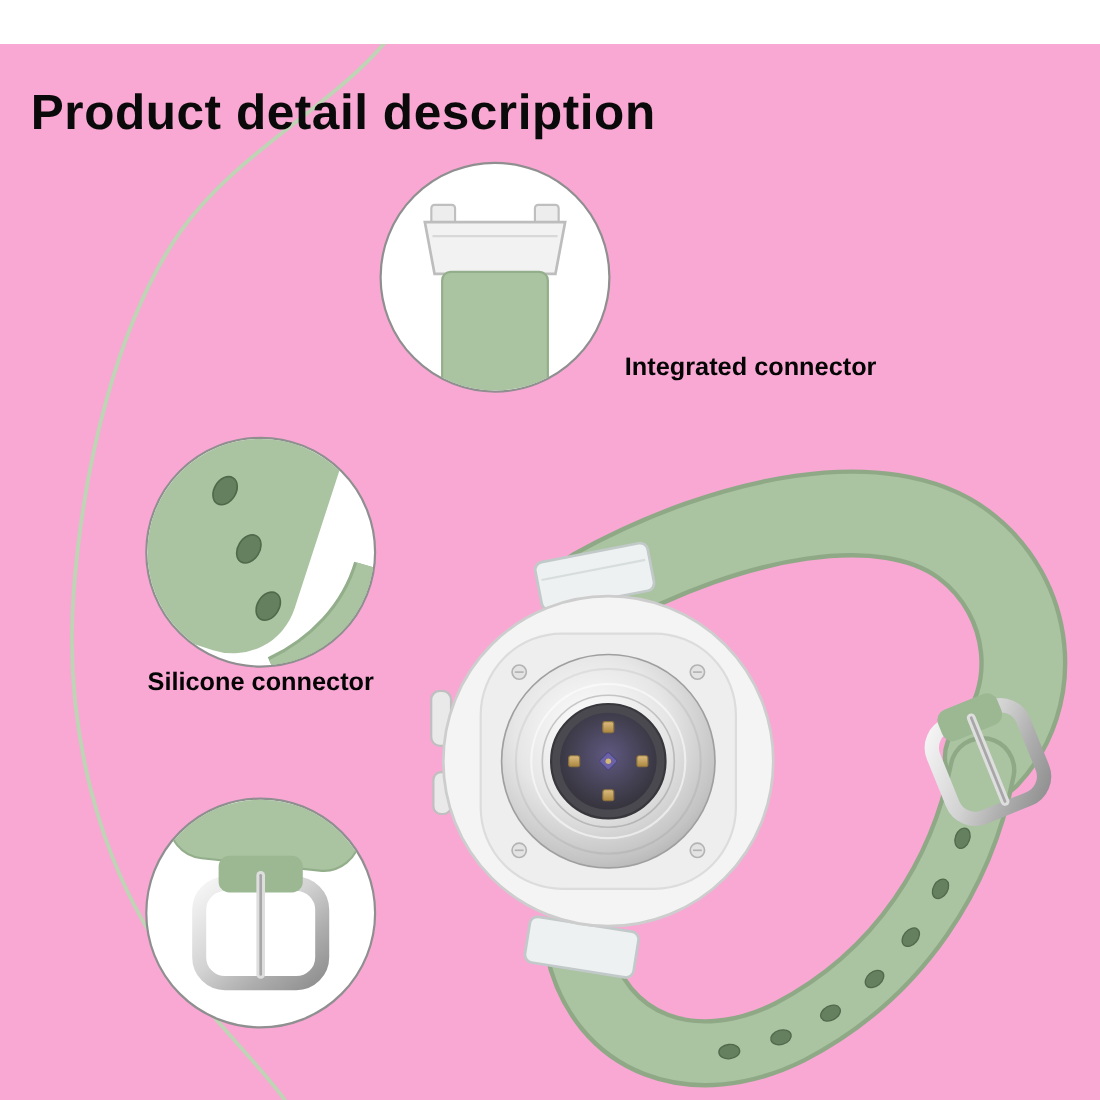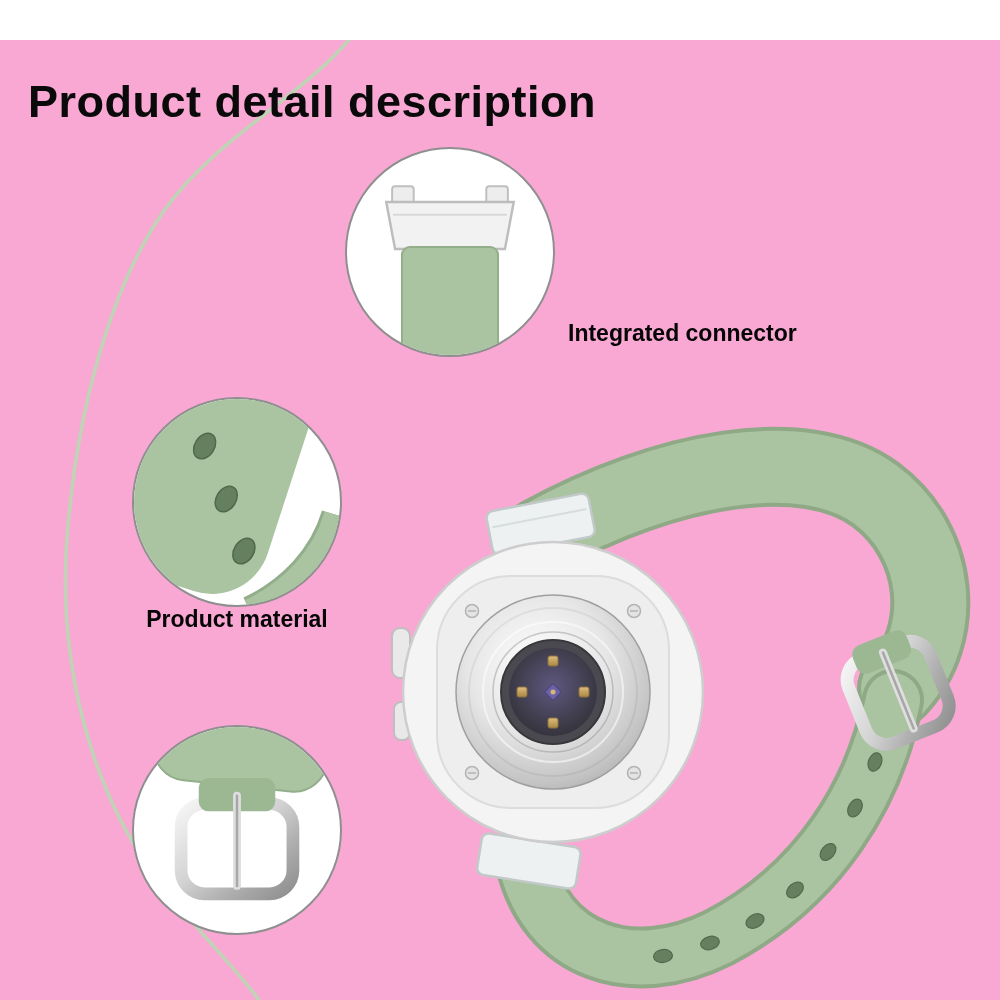--- a/index.html
+++ b/index.html
@@ -146,21 +146,21 @@
       <g transform="rotate(18 105 105)">
         <rect x="-45" y="-60" width="196" height="265" rx="60" fill="#aac3a1"></rect>
       </g>
       <path d="M 118 216 C 160 196 193 162 206 118" fill="none" stroke="#93ae8a" stroke-width="30"></path>
       <path d="M 118 216 C 160 196 193 162 206 118" fill="none" stroke="#aac3a1" stroke-width="24"></path>
       <ellipse cx="72" cy="48" rx="10" ry="14" fill="#64805e" stroke="#4f6a4a" stroke-width="1.5" transform="rotate(32 72 48)"></ellipse>
       <ellipse cx="94" cy="102" rx="10" ry="14" fill="#64805e" stroke="#4f6a4a" stroke-width="1.5" transform="rotate(32 94 102)"></ellipse>
       <ellipse cx="112" cy="155" rx="10" ry="14" fill="#64805e" stroke="#4f6a4a" stroke-width="1.5" transform="rotate(32 112 155)"></ellipse>
     </svg>
   </div>
-  <div class="callout-label centered" style="left:102px;top:566px;">Product material</div>
+  <div class="callout-label centered" style="left:102px;top:566px;">Silicone connector</div>
 
   <div class="callout-circle" style="left:132px;top:685px;">
     <svg viewBox="0 0 210 210">
       <defs>
         <linearGradient id="c3Silver" x1="0" y1="0" x2="1" y2="1">
           <stop offset="0%" stop-color="#f6f6f6"></stop>
           <stop offset="45%" stop-color="#d2d2d2"></stop>
           <stop offset="72%" stop-color="#aeaeae"></stop>
           <stop offset="100%" stop-color="#8f8f8f"></stop>
         </linearGradient>

